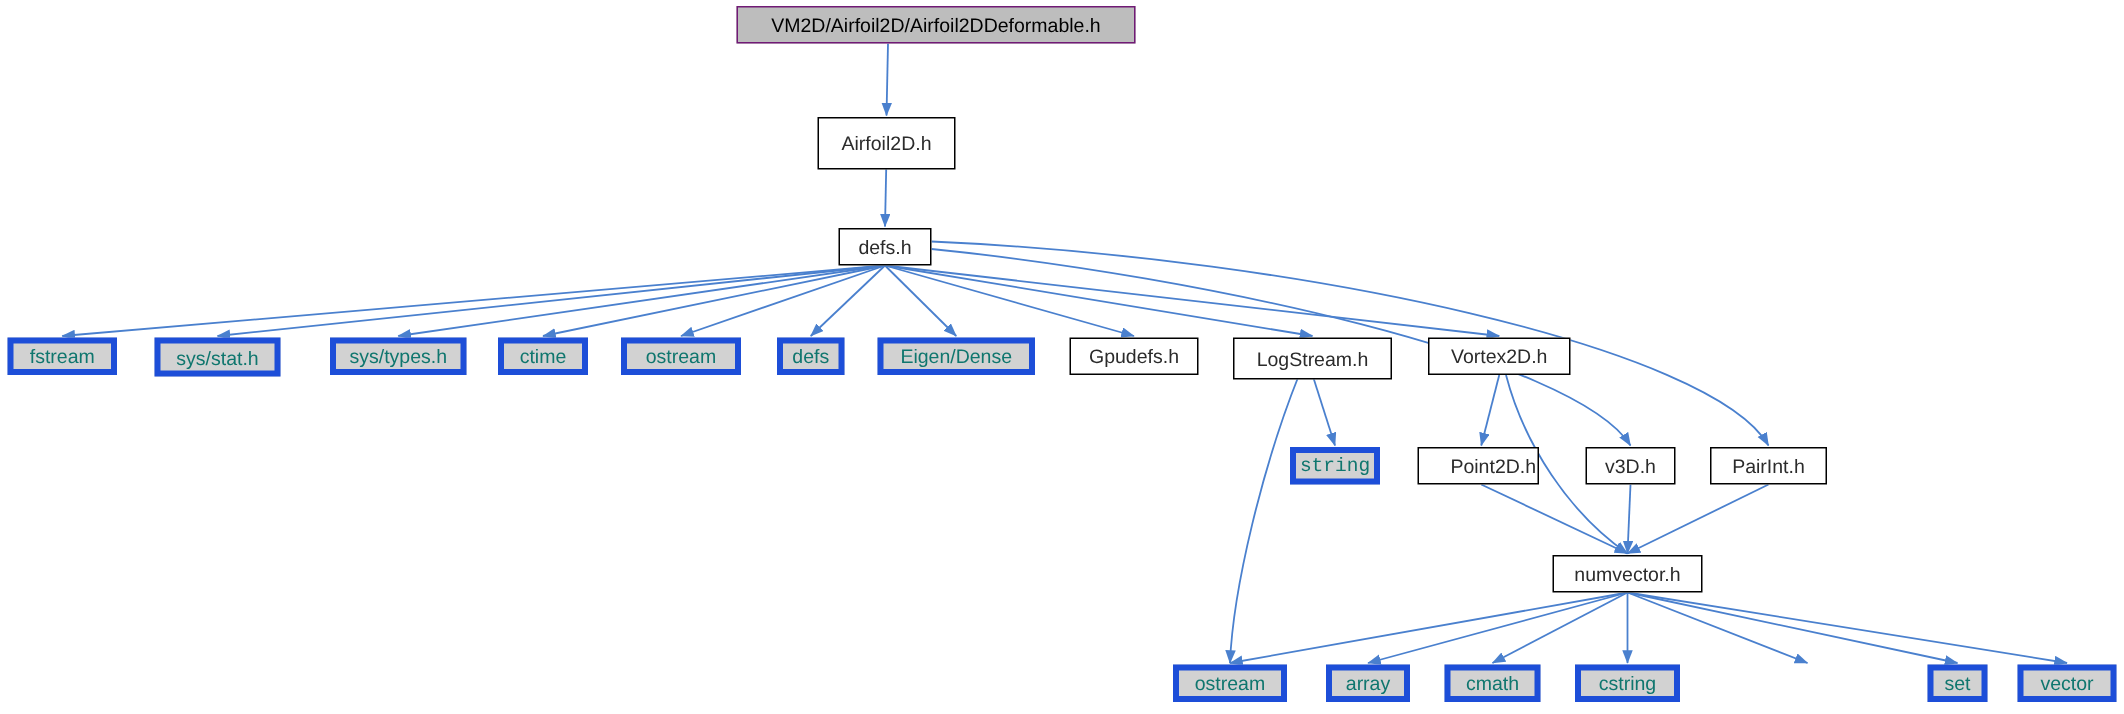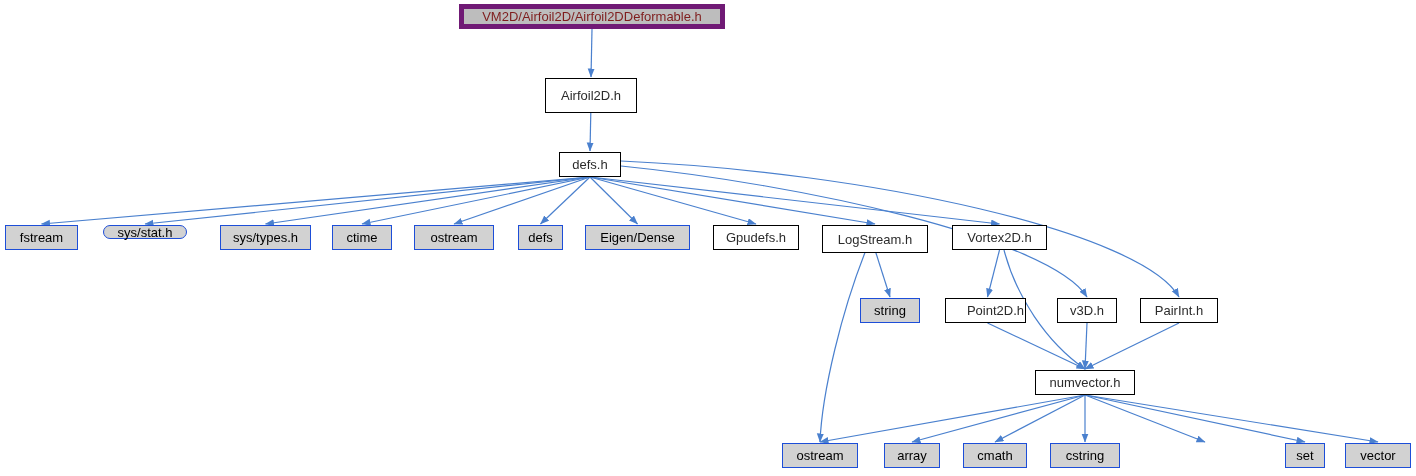--- a/index.html
+++ b/index.html
@@ -5,23 +5,23 @@
   html,body{margin:0;padding:0;background:#ffffff;}
   body{font-family:"Liberation Sans","DejaVu Sans",sans-serif;}
   .graph{position:relative;width:1416px;height:476px;background:#ffffff;overflow:hidden;}
   #edges-svg{position:absolute;left:0;top:0;width:1416px;height:476px;}
   .node{
     position:absolute;box-sizing:border-box;
     display:flex;align-items:center;justify-content:center;
     font-size:13px;color:#2b2b2b;white-space:nowrap;line-height:1;
     padding:0 4px;
   }
-  .node.current{background:#bdbdbd;border:5px solid #701a75;color:#7f1d1d;}
+  .node.current{background:#bdbdbd;border:1px solid #701a75;color:#000000;margin-left:32px;}
   .node.project{background:#ffffff;border:1px solid #000000;cursor:pointer;}
-  .node.external{background:#d2d2d2;border:1px solid #1d4ed8;color:#000000;}
+  .node.external{background:#d2d2d2;border:4px solid #1d4ed8;color:#0f766e;}
   .edge{fill:none;stroke-width:1.2;}
 </style>
 </head>
 <body>
 
 <div class="graph">
   <svg id="edges-svg" xmlns="http://www.w3.org/2000/svg" viewBox="0 0 1416 476">
     <defs>
       <marker id="arrow" markerWidth="10" markerHeight="8" refX="8.5" refY="3.5" orient="auto" markerUnits="userSpaceOnUse">
         <path d="M0,0 L9,3.5 L0,7 Z" fill="#4a80ce"></path>
@@ -53,30 +53,30 @@
       <path d="M 1085 395 L 995 442" class="edge" stroke="#4a80ce" marker-end="url(#arrow)"></path>
       <path d="M 1085 395 L 1085 442" class="edge" stroke="#4a80ce" marker-end="url(#arrow)"></path>
       <path d="M 1085 395 L 1205 442" class="edge" stroke="#4a80ce" marker-end="url(#arrow)"></path>
       <path d="M 1085 395 L 1305 442" class="edge" stroke="#4a80ce" marker-end="url(#arrow)"></path>
       <path d="M 1085 395 L 1378 442" class="edge" stroke="#4a80ce" marker-end="url(#arrow)"></path>
     </svg>
 <div class="node current" style="left: 459px; top: 4px; width: 266px; height: 25px;">VM2D/Airfoil2D/Airfoil2DDeformable.h</div>
     <div class="node project" style="left: 545px; top: 78px; width: 92px; height: 35px;">Airfoil2D.h</div>
     <div class="node project" style="left: 559px; top: 152px; width: 62px; height: 25px;">defs.h</div>
     <div class="node external" style="left: 5px; top: 225px; width: 73px; height: 25px;">fstream</div>
-    <div class="node external" style="left: 103px; top: 225px; width: 84px; height: 14px; border-radius: 10px;">sys/stat.h</div>
+    <div class="node external" style="left: 103px; top: 225px; width: 84px; height: 26px;">sys/stat.h</div>
     <div class="node external" style="left: 220px; top: 225px; width: 91px; height: 25px;">sys/types.h</div>
     <div class="node external" style="left: 332px; top: 225px; width: 60px; height: 25px;">ctime</div>
     <div class="node external" style="left: 414px; top: 225px; width: 80px; height: 25px;">ostream</div>
     <div class="node external" style="left: 518px; top: 225px; width: 45px; height: 25px;">defs</div>
     <div class="node external" style="left: 585px; top: 225px; width: 105px; height: 25px;">Eigen/Dense</div>
     <div class="node project" style="left: 713px; top: 225px; width: 86px; height: 25px;">Gpudefs.h</div>
     <div class="node project" style="left: 822px; top: 225px; width: 106px; height: 28px;">LogStream.h</div>
     <div class="node project" style="left: 952px; top: 225px; width: 95px; height: 25px;">Vortex2D.h</div>
-    <div class="node external" style="left: 860px; top: 298px; width: 60px; height: 25px;">string</div>
+    <div class="node external" style="left: 860px; top: 298px; width: 60px; height: 25px; font-family: Liberation Mono, monospace;">string</div>
     <div class="node project" style="left: 945px; top: 298px; width: 81px; height: 25px; padding-left: 24px;">Point2D.h</div>
     <div class="node project" style="left: 1057px; top: 298px; width: 60px; height: 25px;">v3D.h</div>
     <div class="node project" style="left: 1140px; top: 298px; width: 78px; height: 25px;">PairInt.h</div>
     <div class="node project" style="left: 1035px; top: 370px; width: 100px; height: 25px;">numvector.h</div>
     <div class="node external" style="left: 782px; top: 443px; width: 76px; height: 25px;">ostream</div>
     <div class="node external" style="left: 884px; top: 443px; width: 56px; height: 25px;">array</div>
     <div class="node external" style="left: 963px; top: 443px; width: 64px; height: 25px;">cmath</div>
     <div class="node external" style="left: 1050px; top: 443px; width: 70px; height: 25px;">cstring</div>
     <div class="node external" style="left: 1285px; top: 443px; width: 40px; height: 25px;">set</div>
     <div class="node external" style="left: 1345px; top: 443px; width: 66px; height: 25px;">vector</div>

